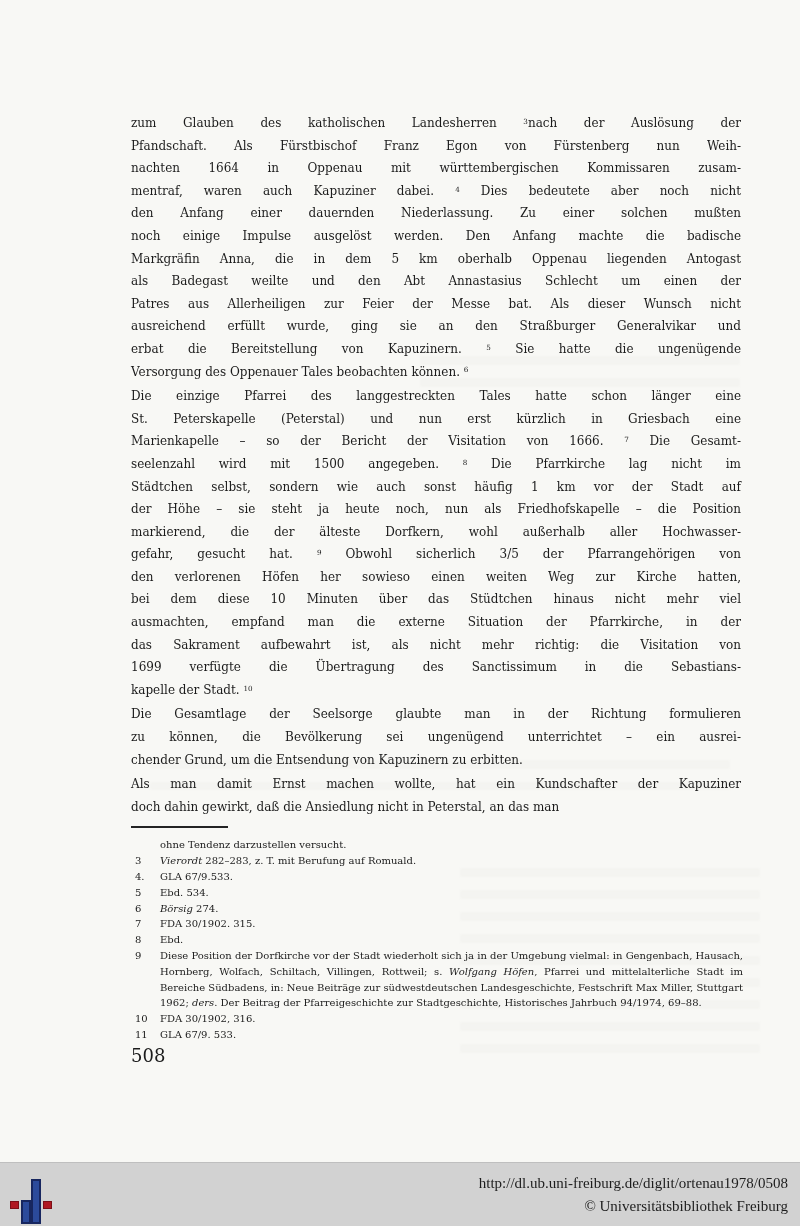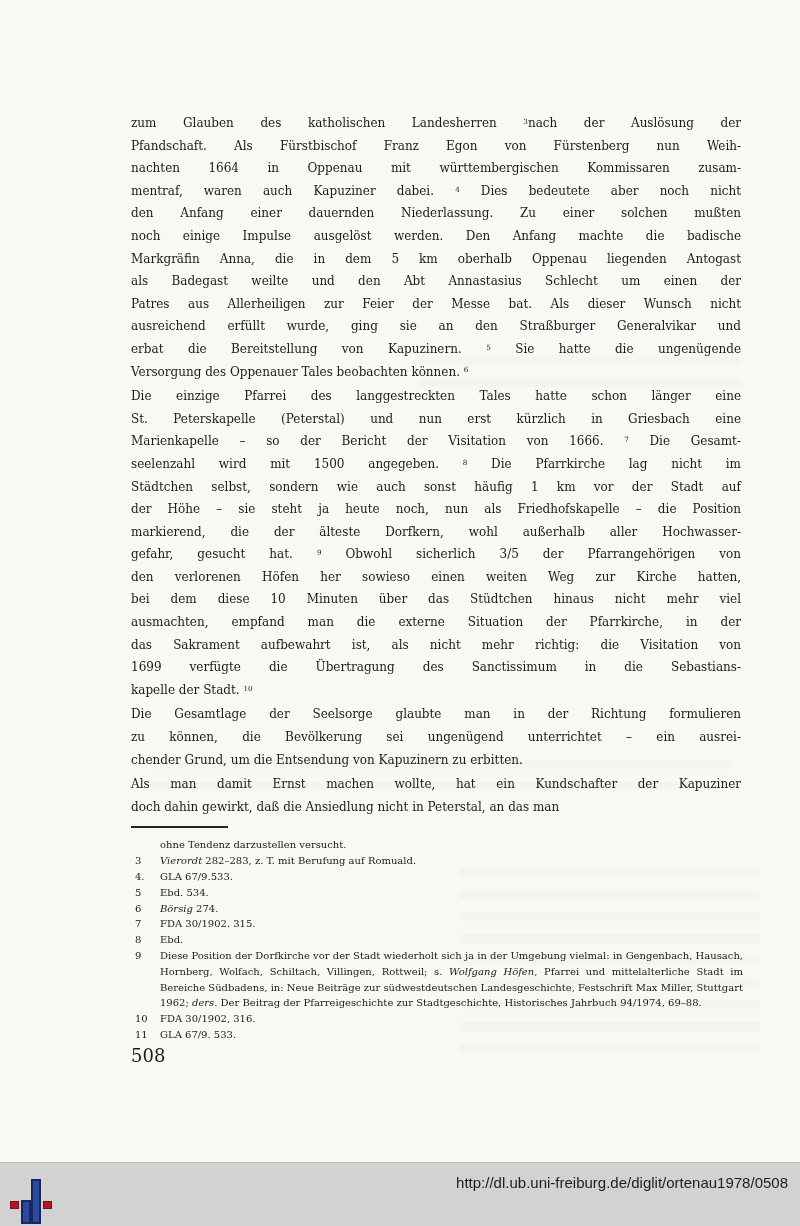--- a/index.html
+++ b/index.html
@@ -60,21 +60,21 @@
     filter:blur(1px);
   }
   .bleed.b1 { left:420px; top:356px; width:320px; height:34px; }
   .bleed.b2 { left:150px; top:760px; width:580px; height:30px; }
   .bleed.b3 { left:460px; top:868px; width:300px; height:190px; }
 
   
   .footer-bar {
     position:absolute; left:0; bottom:0; width:800px; height:64px;
     background:#d2d2d2; border-top:1px solid #bfbfbf;
-    font-family:Liberation Sans, sans-serif;
+    font-family:Liberation Serif, serif;
     margin-top:33px;
   }
   .footer-text {
     position:absolute; top:12px; right:12px;
     display:flex; flex-direction:column; align-items:flex-end; gap:7px;
     color:#1d1d1d;
   }
   .footer-url { font-size:15px; line-height:16px; }
   .footer-copyright { font-size:15px; line-height:16px; }
 
@@ -219,16 +219,17 @@
 
   <div class="footer-bar">
     <div class="ub-logo">
       <div class="sq left"></div>
       <div class="bar short"></div>
       <div class="bar tall"></div>
       <div class="sq right"></div>
     </div>
     <div class="footer-text">
       <div class="footer-url">http://dl.ub.uni-freiburg.de/diglit/ortenau1978/0508</div>
+      <div class="footer-copyright">© Universitätsbibliothek Freiburg</div>
     </div>
   </div>
 
 </div>
 
 </body></html>

